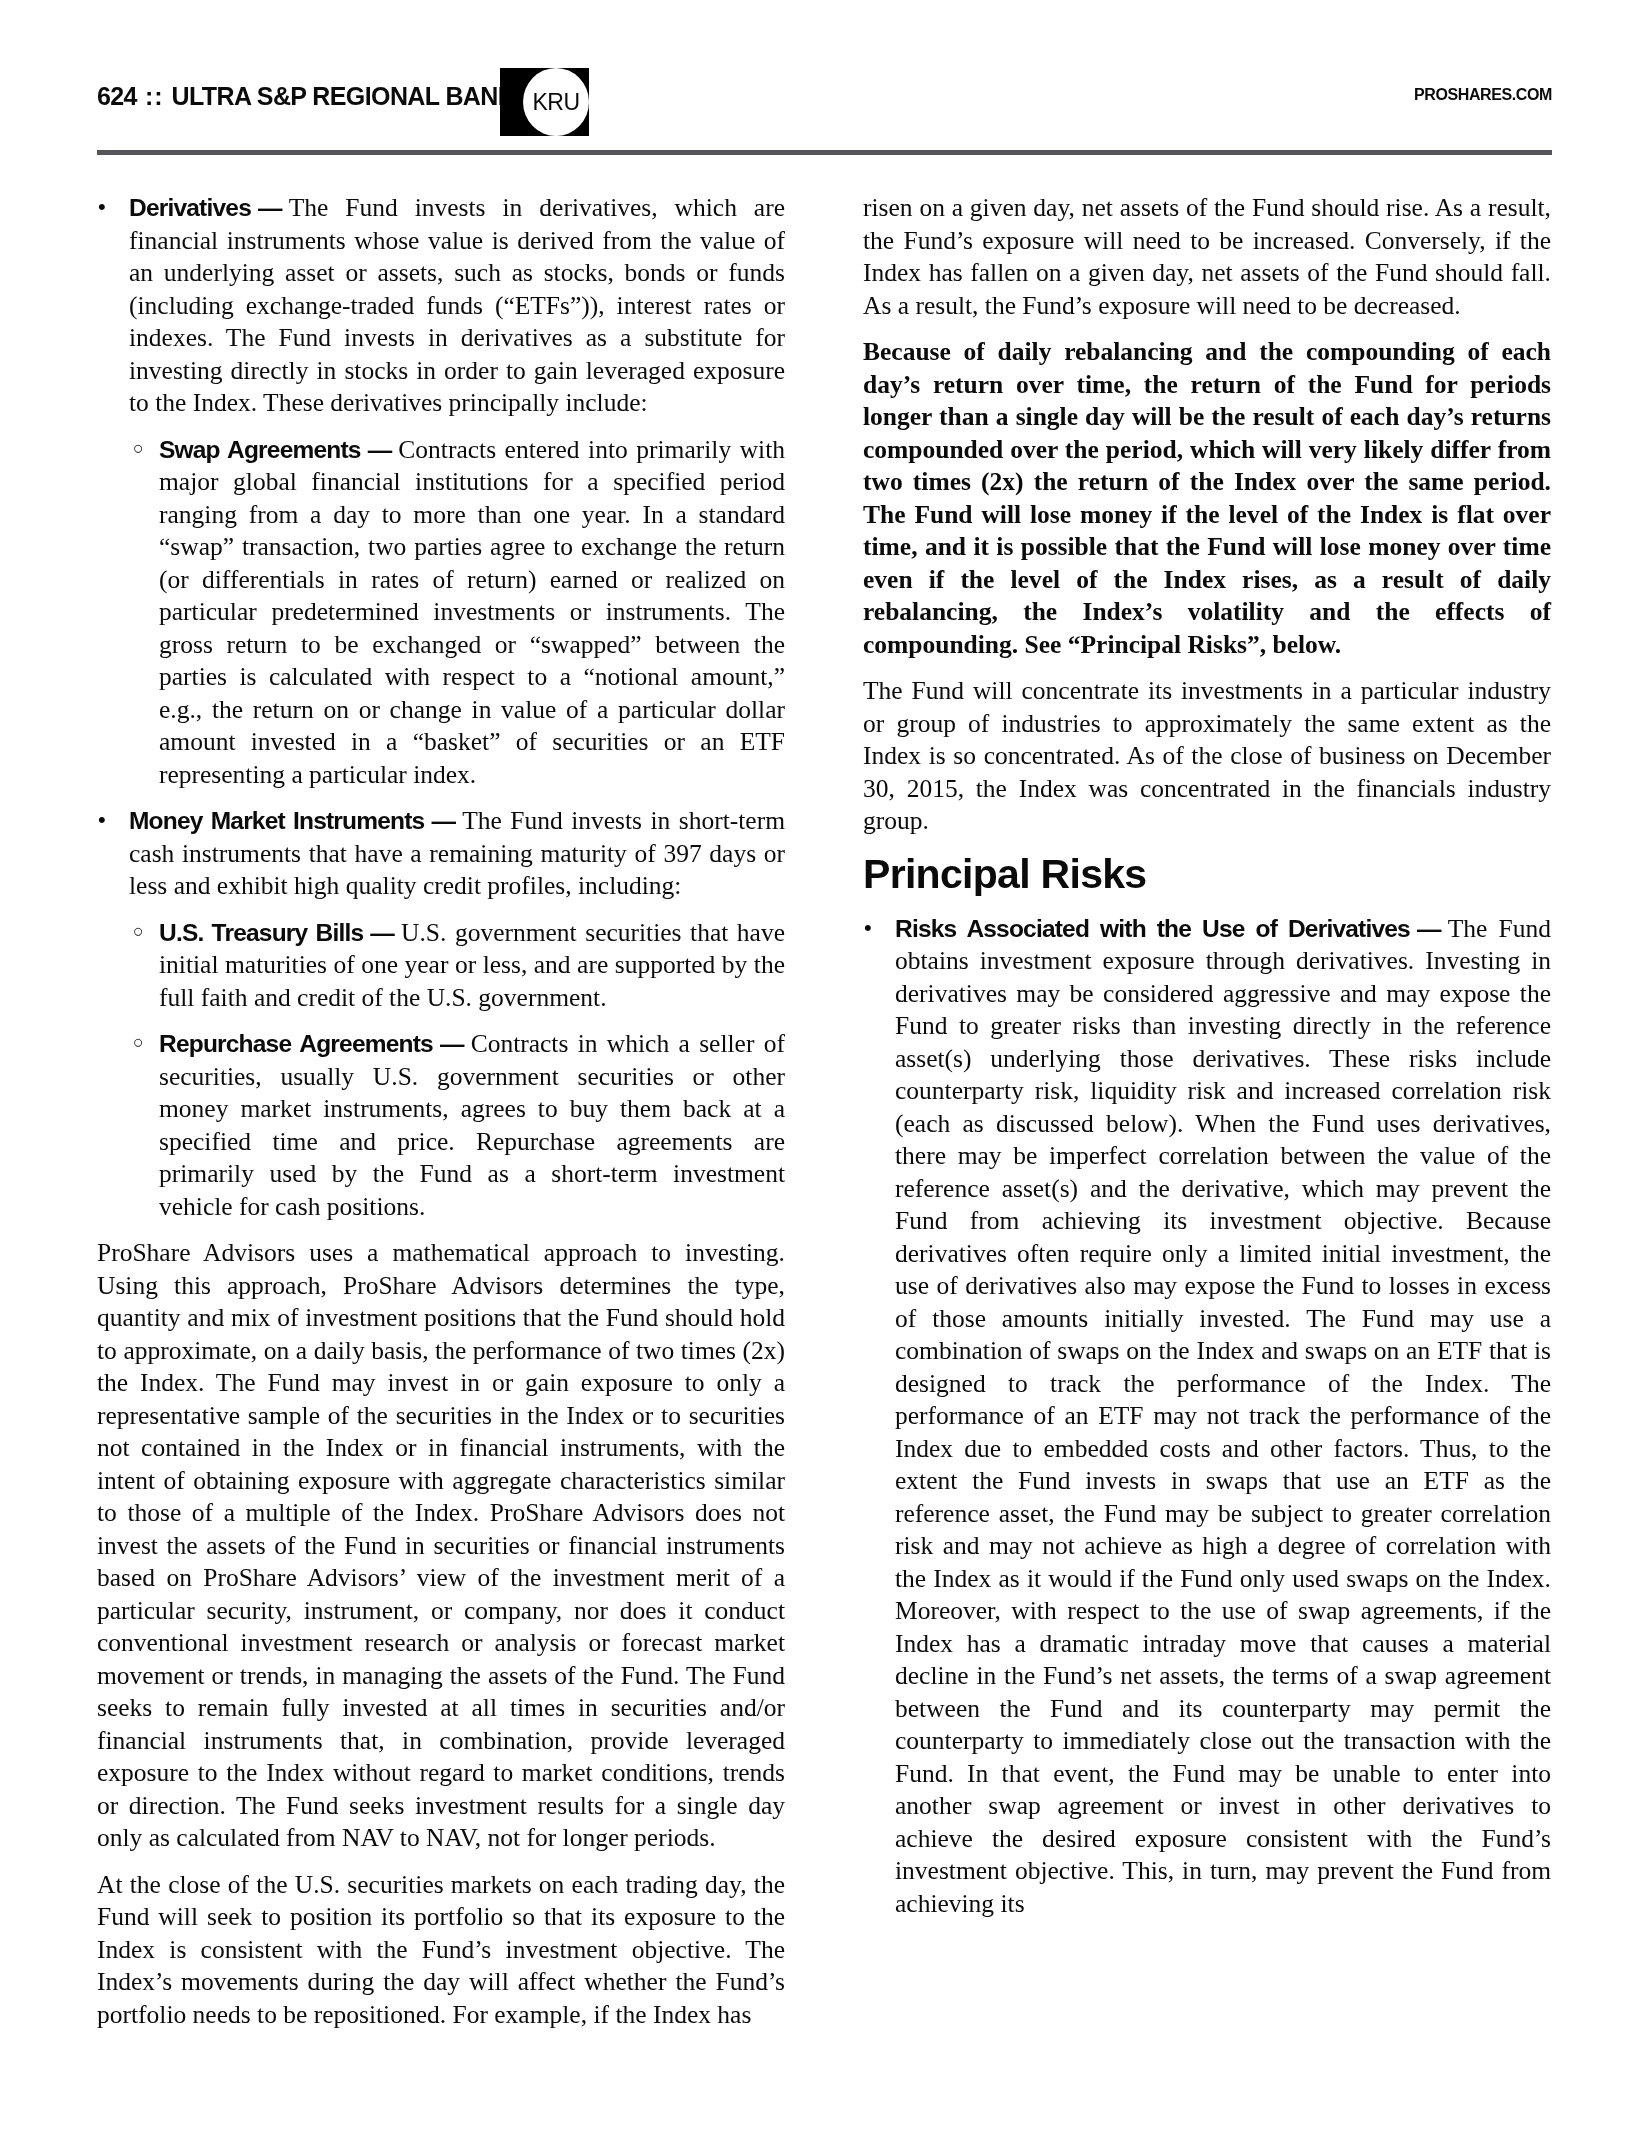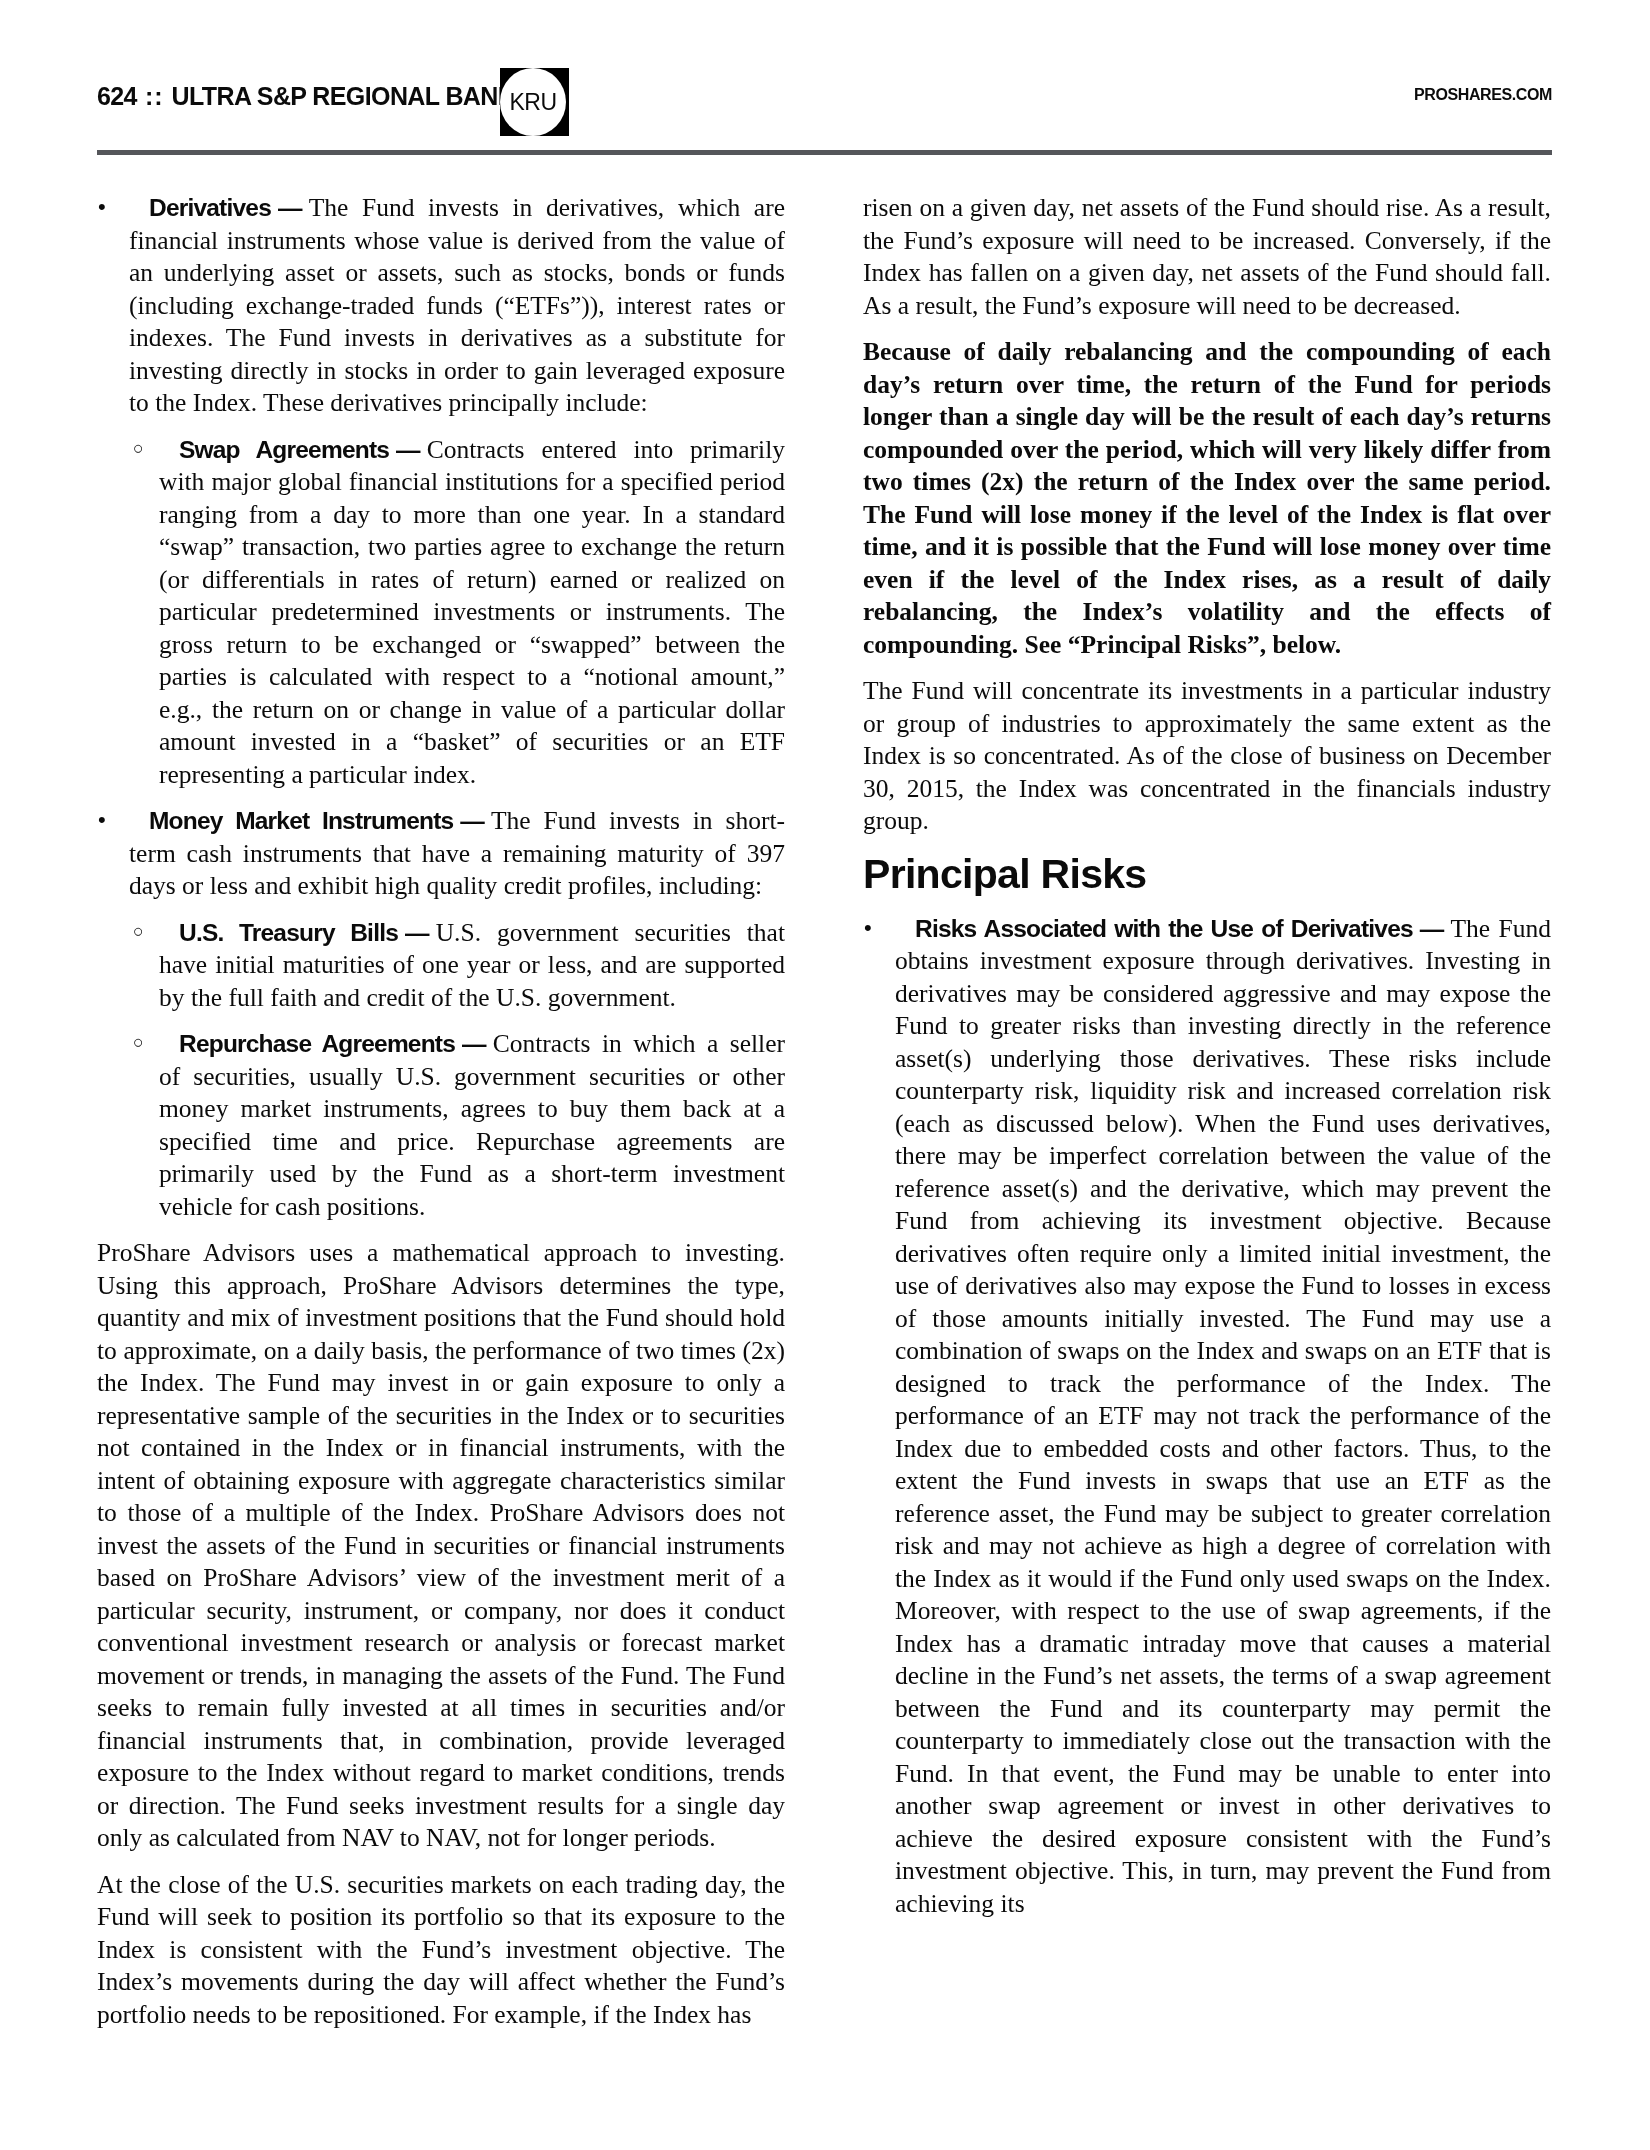--- a/index.html
+++ b/index.html
@@ -10,41 +10,41 @@
 
   
   .hdr-left { position:absolute; left:97px; top:84px; line-height:1;
               font-family:"Liberation Sans", sans-serif; font-size:25px; font-weight:700;
               letter-spacing:-0.6px; white-space:nowrap; }
   .hdr-sep  { font-weight:700; margin:0 8px; letter-spacing:1px; }
   .hdr-right{ position:absolute; right:98px; top:87px; line-height:1;
               font-family:"Liberation Sans", sans-serif; font-size:16px; font-weight:700;
               letter-spacing:-0.4px; }
   .badge { position:absolute; left:500px; top:68px; width:69px; height:68px;
-           background:#000; display:flex; align-items:center; justify-content:flex-start; }
+           background:#000; display:flex; align-items:center; justify-content:flex-end;padding-left:20px; }
   .badge .circle { width:66px; height:68px; background:#fff; border-radius:50%;
            display:flex; align-items:center; justify-content:center;
            font-family:"Liberation Sans", sans-serif; font-size:23px; font-weight:400;
            letter-spacing:-0.5px; }
   .rule { position:absolute; left:97px; right:98px; top:150px; height:5px; background:#55565a; }
 
   
   .content { position:absolute; left:97px; top:192px; width:1454px;
              display:flex; gap:78px; }
   .col { width:688px; font-size:25.5px; line-height:32.5px; text-align:justify; }
   .p  { margin:0 0 14px 0; }
   .p.strong { font-weight:700; }
   .b1 { position:relative; padding-left:32px; margin:0 0 14px 0; }
   .b2 { position:relative; padding-left:62px; margin:0 0 14px 0; }
   .mk1 { position:absolute; left:1px; top:-1px; font-family:"Liberation Sans", sans-serif;
          font-size:22px; }
   .mk2 { position:absolute; left:36px; top:-2px; font-family:"Liberation Sans", sans-serif;
          font-size:18px; }
   .rh { font-family:"Liberation Sans", sans-serif; font-weight:700;
-        letter-spacing:-0.8px; font-size:24.5px;margin-left:20px; }
+        letter-spacing:-0.8px; font-size:24.5px; }
   .dash { font-weight:700; margin:0 7px; }
   .sec-h { font-family:"Liberation Sans", sans-serif; font-weight:700; font-size:41px;
            letter-spacing:-0.7px; margin:10px 0 16px 0; text-align:left; line-height:1.1; }
 </style>
 </head>
 <body>
 
 <div class="page">
 
   <div class="hdr-left"><span>624</span><span class="hdr-sep">::</span><span>ULTRA S&amp;P REGIONAL BANKING</span></div>

